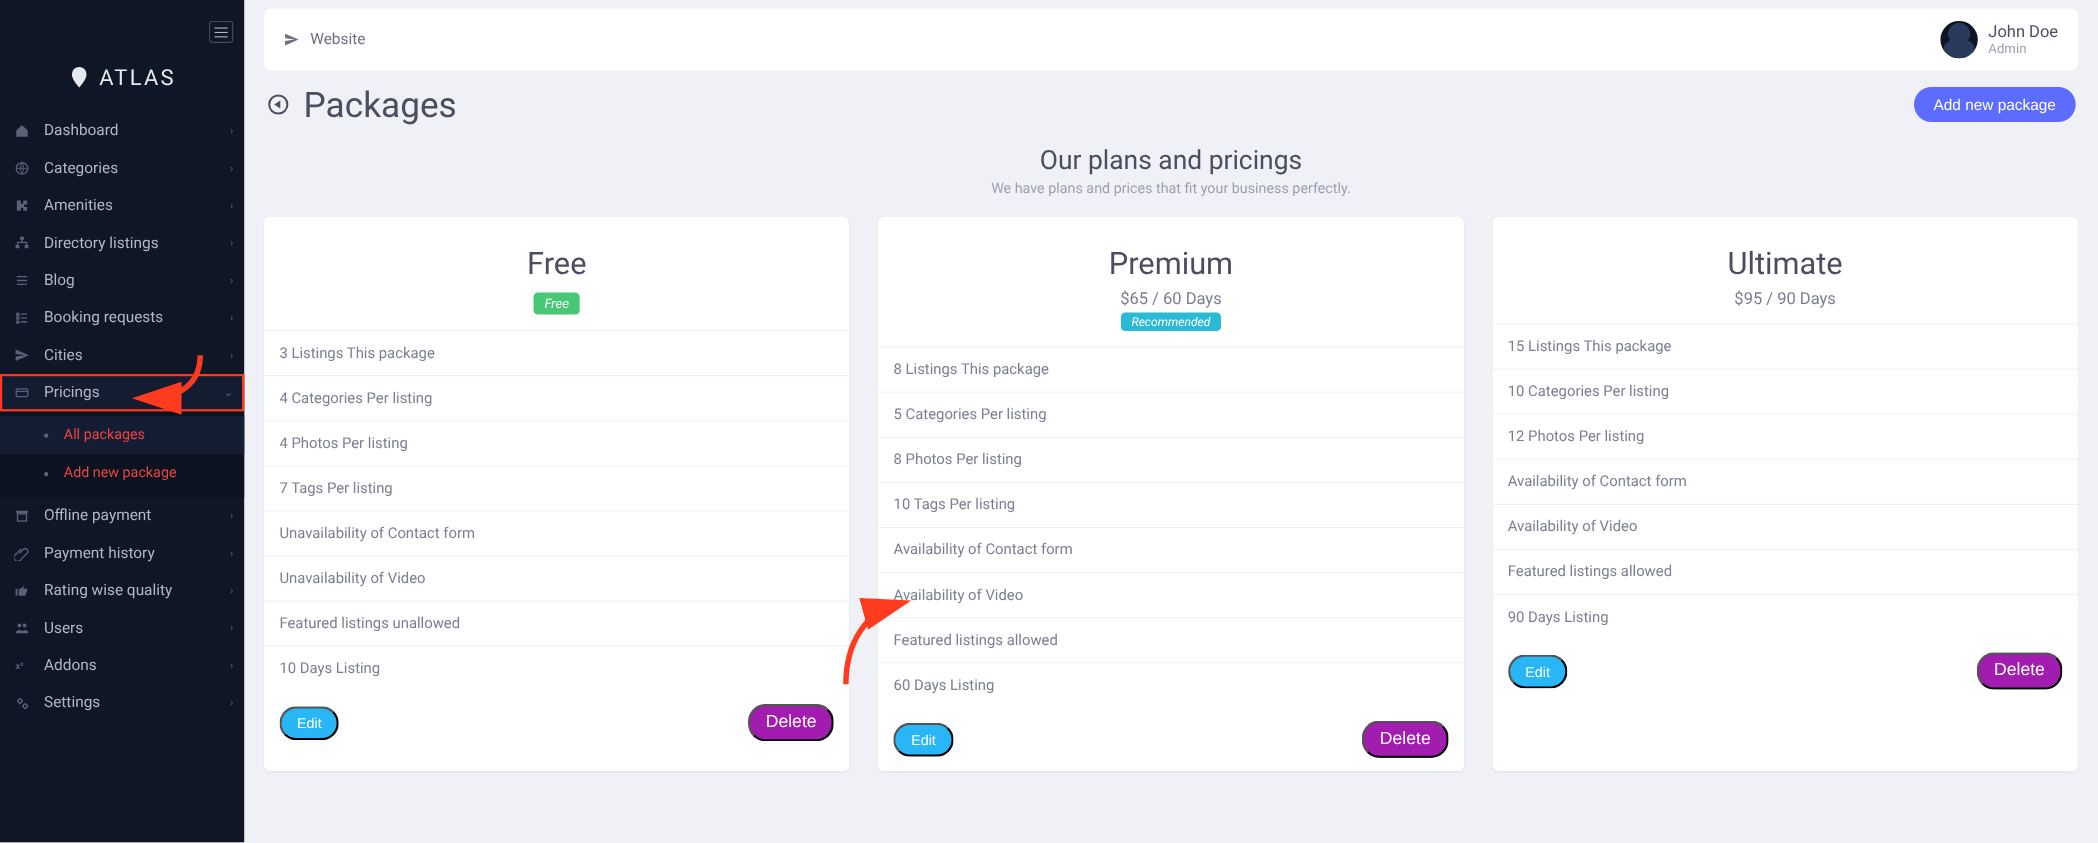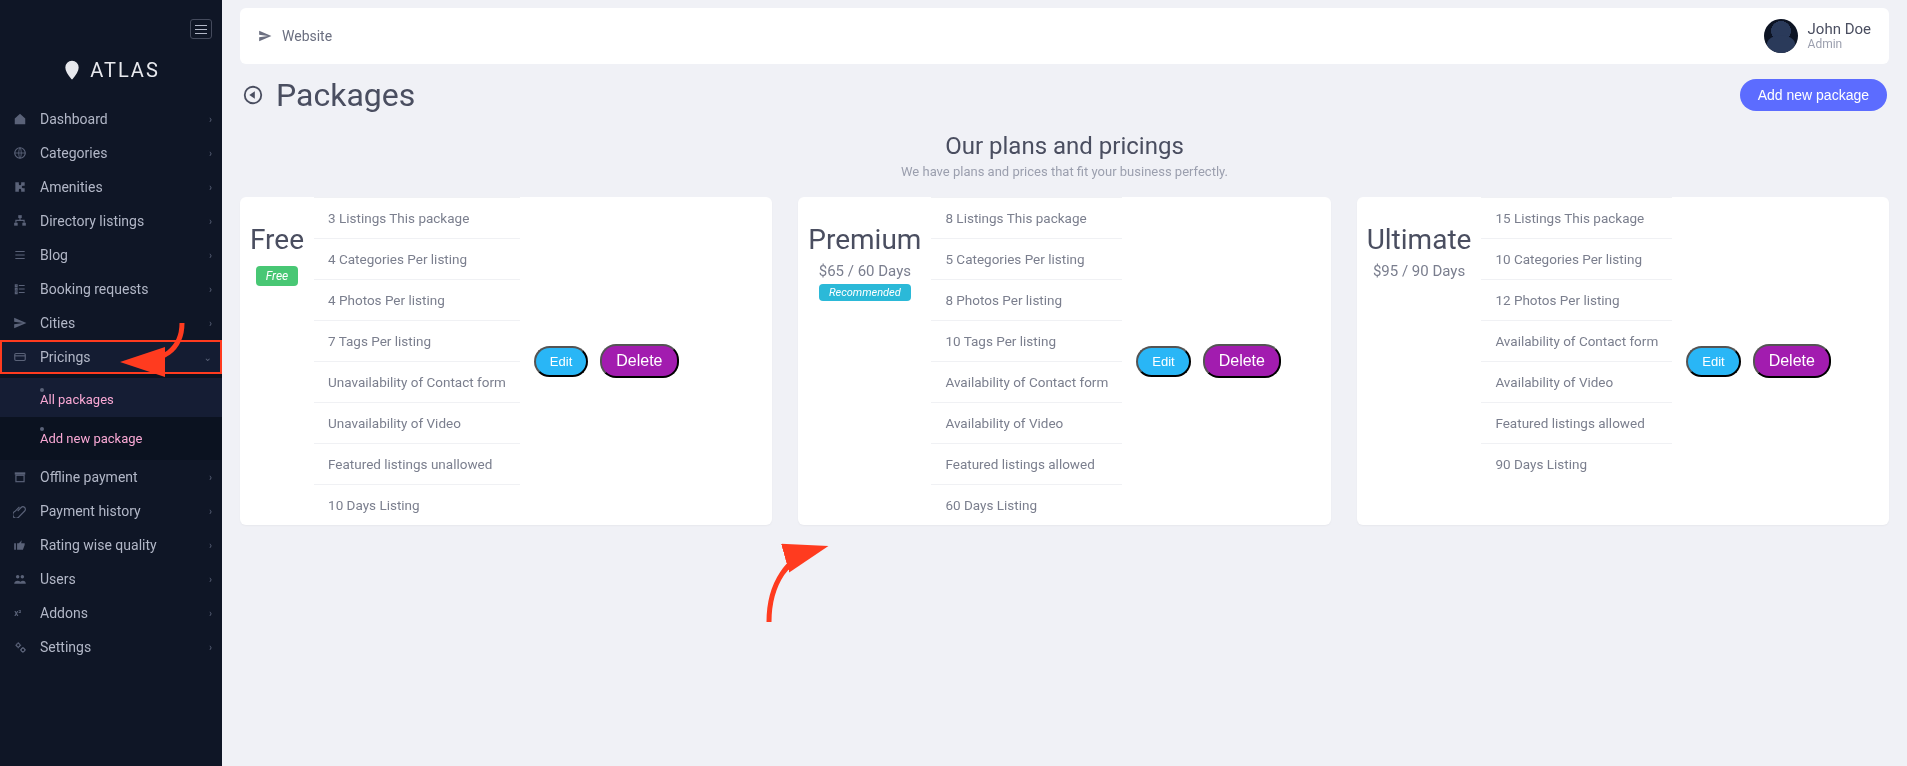--- a/index.html
+++ b/index.html
@@ -10,21 +10,21 @@
   .hamburger { width: 22px; height: 20px; border: 1px solid #444a5c; border-radius: 3px; display:flex; align-items:center; justify-content:center; cursor:pointer; }
   .hamburger span { display:block; width:12px; height:1px; background:#b2b7c7; box-shadow: 0 -4px 0 #b2b7c7, 0 4px 0 #b2b7c7; }
   .brand { display:flex; align-items:flex-start; justify-content:center; gap:8px; font-size:20px; font-weight:400; letter-spacing:2px; color:#e8e9ee; margin-bottom:20px; }
   .brand svg { width:20px; height:24px; }
   .nav { list-style:none; }
   .nav-item { display:flex; align-items:center; padding:9px 10px 9px 10px; cursor:pointer; position:relative; font-size:14px; color:#b2b7c7; }
   .nav-item .ico { width:20px; display:flex; justify-content:center; margin-right:10px; color:#5a6278; }
   .nav-item .chev { position:absolute; right:10px; color:#5a6278; font-size:10px; }
   .nav-item.hl { outline:2px solid #ff3b1f; outline-offset:-2px; background:#141c32; }
   .nav-sub { background:#0b1220; padding:4px 0; }
-  .nav-sub-item { display:flex; padding:10px 10px 10px 40px; font-size:13px; color:#f9a8d4; cursor:pointer;flex-direction:column; }
+  .nav-sub-item { display:flex; align-items:center; padding:10px 10px 10px 40px; font-size:13px; color:#ef4444; cursor:pointer; }
   .nav-sub-item.active { background:#151d34; }
   .nav-sub-item .dot { width:4px; height:4px; border-radius:50%; background:#5a6278; margin-right:14px; }
 
   .main { flex:1; padding: 8px 18px 0 18px; overflow:auto; position:relative; }
   .topbar { background:#fff; border-radius:6px; height:56px; display:flex; align-items:center; justify-content:space-between; padding:0 18px; margin-bottom:12px; }
   .topbar-left { display:flex; align-items:center; gap:10px; color:#6b6f80; font-size:14px; cursor:pointer; }
   .topbar-left svg { width:14px; height:14px; }
   .topbar-right { display:flex; align-items:center; gap:10px; cursor:pointer; }
   .avatar { width:34px; height:34px; border-radius:50%; background: radial-gradient(circle at 50% 35%, #2a3a5a 0 35%, #0d1424 36% 100%); display:flex; align-items:flex-end; justify-content:center; overflow:hidden; }
   .avatar::after { content:""; width:28px; height:18px; border-radius:50% 50% 0 0; background:#2a3a5a; }
@@ -38,21 +38,21 @@
   .btn { border:none; border-radius:20px; padding:8px 18px; font-size:14px; cursor:pointer; }
   .btn-primary { background:#5c6cff; color:#fff; }
   .btn-info { background:#29b6f6; color:#fff; border-radius:16px; padding:6px 14px; font-size:13px; }
   .btn-danger { background:#a21caf; color:#fff; border-radius:16px; padding:6px 14px; font-size:16px; }
 
   .plans-head { text-align:center; margin-bottom:18px; }
   .plans-title { font-size:24px; color:#4a4e60; font-weight:400; margin-bottom:4px; }
   .plans-sub { font-size:13px; color:#9b9fae; }
 
   .cards { display:flex; gap:26px; }
-  .card { background:#fff; border-radius:6px; flex:1; display:flex; flex-direction:row; box-shadow: 0 1px 2px rgba(0,0,0,0.04); }
+  .card { background:#fff; border-radius:6px; flex:1; display:flex; flex-direction:column; box-shadow: 0 1px 2px rgba(0,0,0,0.04); }
   .card-head { text-align:center; padding:26px 10px 14px 10px; }
   .card-name { font-size:28px; color:#4a4e60; font-weight:400; margin-bottom:6px; }
   .card-price { font-size:15px; color:#7a7e8e; }
   .badge { display:inline-block; padding:3px 10px; border-radius:4px; font-size:12px; font-style:italic; color:#fff; margin-top:4px; }
   .badge-free { background:#48c774; }
   .badge-reco { background:#2bb9d8; font-size:11px; padding:2px 10px; }
   .feat-list { list-style:none; }
   .feat { padding:12px 14px; font-size:13.5px; color:#7b7f8e; border-top:1px solid #f0f1f4; }
   .card-actions { display:flex; justify-content:space-between; padding:12px 14px; align-items:center;gap:12px; }
 

